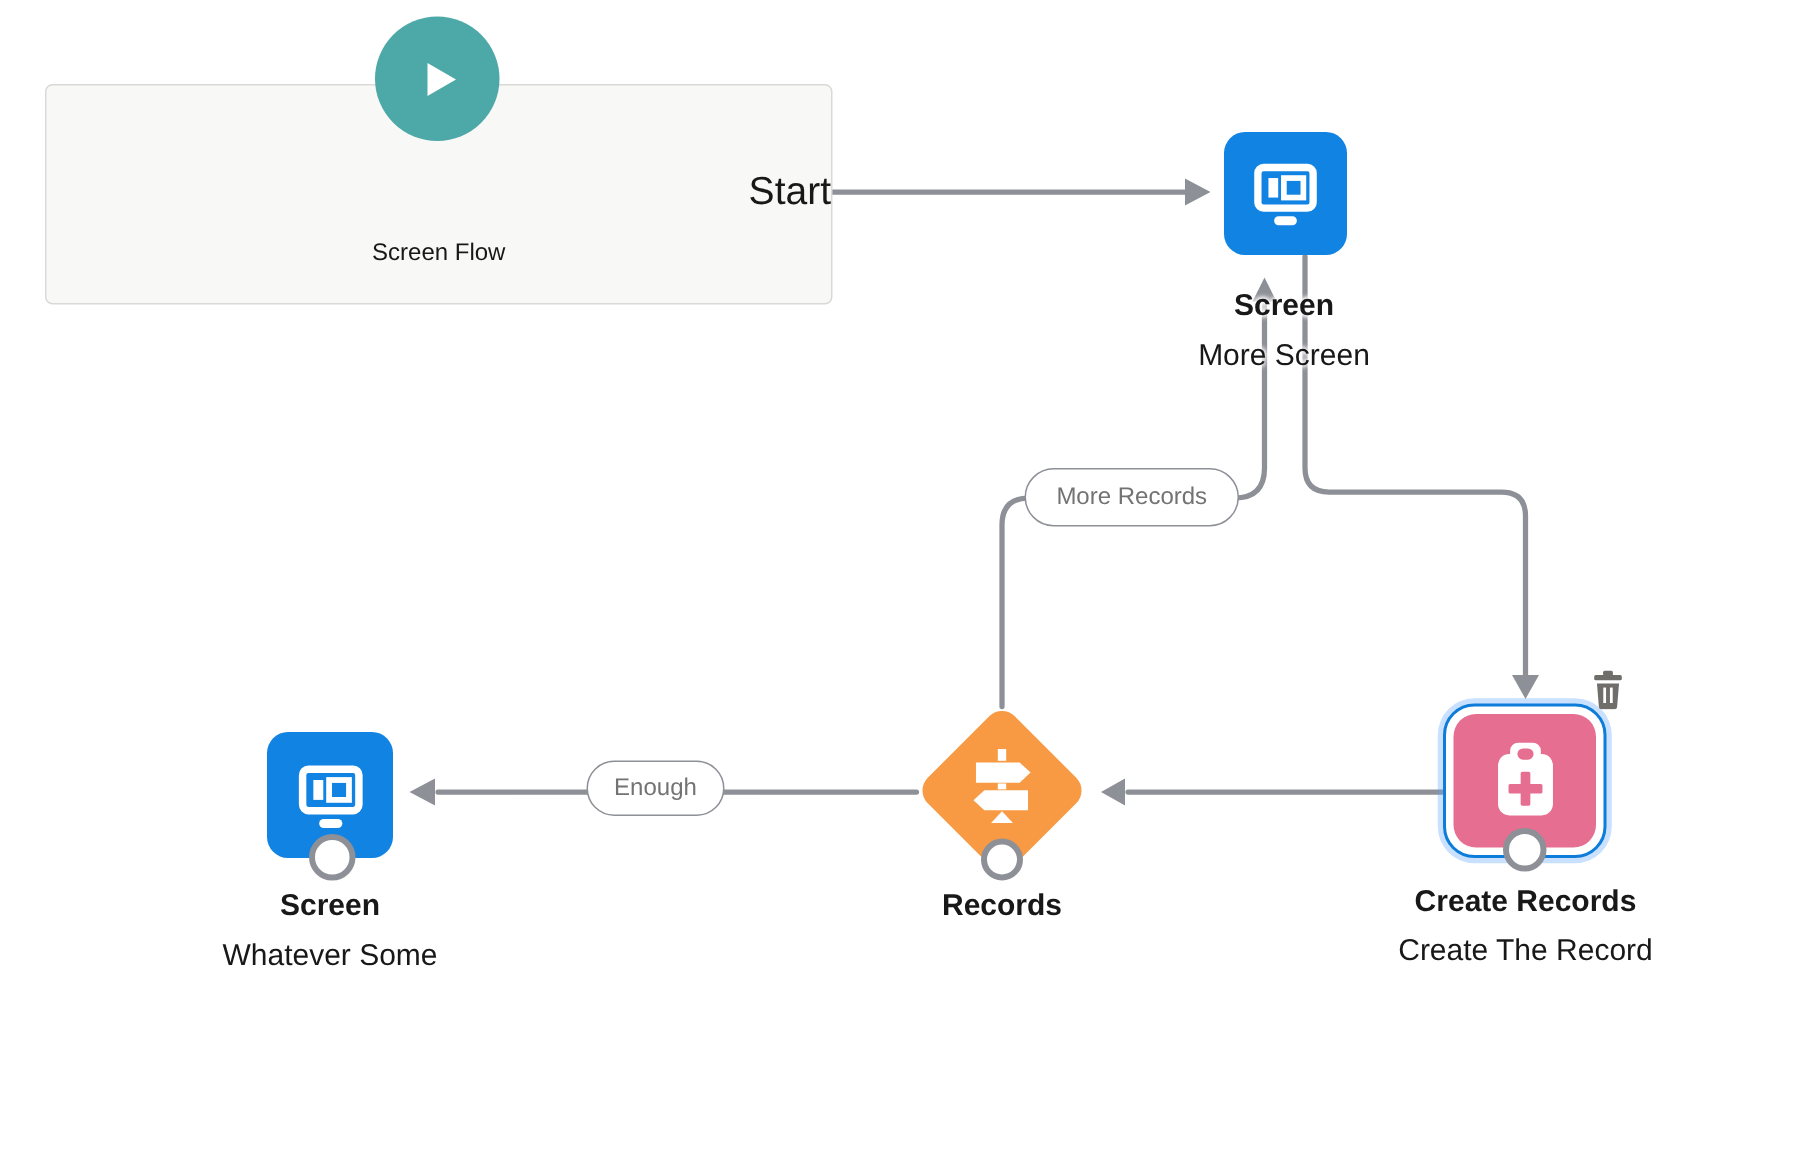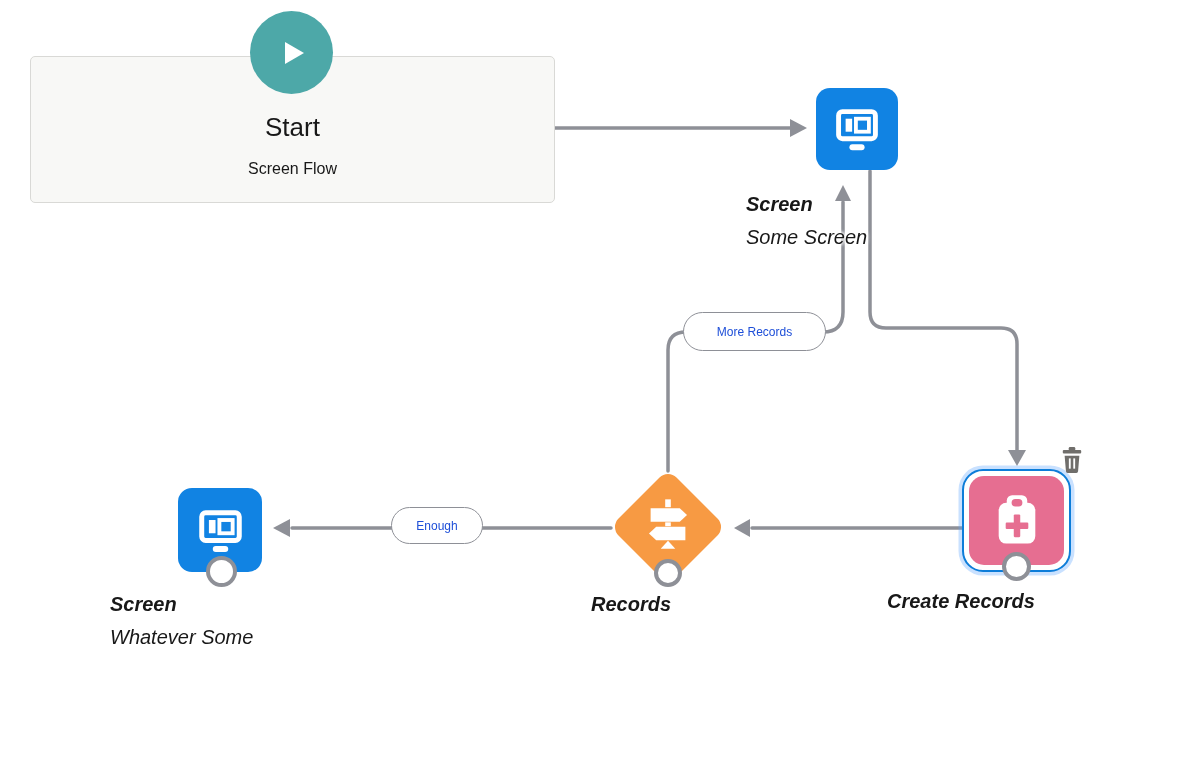--- a/index.html
+++ b/index.html
@@ -14,21 +14,21 @@
 
   
   .start-box{
     left:30px;top:56px;width:523px;height:145px;background:#f8f8f6;
     border:1px solid #d9d9d6;border-radius:5px;z-index:2;
   }
   .start-circle{
     left:250px;top:11px;width:83px;height:83px;border-radius:50%;
     background:#4da8a8;z-index:3;display:flex;align-items:center;justify-content:center;
   }
-  .start-title{left:0;top:55px;width:100%;text-align:center;font-size:26px;line-height:30px;}
+  .start-title{left:0;top:55px;width:100%;text-align:right;font-size:26px;line-height:30px;}
   .start-subtitle{left:0;top:100px;width:100%;text-align:center;font-size:16px;line-height:24px;}
 
   
   .elem-square{
     border-radius:14px;display:flex;align-items:center;justify-content:center;z-index:2;
   }
   .screen-square{background:#1183e3;}
   .screen-top{left:816px;top:88px;width:82px;height:82px;}
   .screen-left{left:178px;top:488px;width:84px;height:84px;}
 
@@ -57,30 +57,29 @@
     background:#ffffff;border:4.5px solid #8e9097;border-radius:50%;z-index:4;box-sizing:border-box;
   }
   .handle-decision{left:654px;top:559px;width:28px;height:28px;border-width:4px;}
   .handle-create{left:1002px;top:552px;width:29px;height:29px;}
   .handle-screen-left{left:206px;top:556px;width:31px;height:31px;}
 
   
   .pill{
     background:#ffffff;border:1.5px solid #8e9097;border-radius:20px;z-index:3;
     display:flex;align-items:center;justify-content:center;
-    color:#1d4ed8;font-size:12px;box-sizing:border-box;cursor:pointer;
+    color:#737373;font-size:16px;box-sizing:border-box;cursor:pointer;
   }
   .pill-more{left:683px;top:312px;width:143px;height:39px;}
   .pill-enough{left:391px;top:507px;width:92px;height:37px;}
 
   
   .node-label{
-    z-index:3;
+    z-index:3;text-align:center;
     text-shadow:0 0 3px #fff,0 0 3px #fff,0 0 4px #fff,0 0 5px #fff;
-    font-style:italic;
   }
   .node-label .t{font-weight:bold;font-size:20px;line-height:33px;}
   .node-label .s{font-size:20px;line-height:33px;}
   .lbl-screen-top{left:746px;top:188px;width:220px;}
   .lbl-create{left:887px;top:585px;width:260px;}
   .lbl-decision{left:591px;top:588px;width:154px;}
   .lbl-screen-left{left:110px;top:588px;width:220px;}
 </style>
 </head>
 <body>
@@ -121,21 +120,21 @@
       <svg width="52" height="52" viewBox="0 0 48 48">
         <rect x="7" y="8" width="34" height="25" rx="3.5" fill="none" stroke="#fff" stroke-width="4.5"></rect>
         <rect x="13.5" y="14.5" width="6" height="12" fill="#fff"></rect>
         <rect x="23" y="14.5" width="12" height="12" fill="none" stroke="#fff" stroke-width="3.5"></rect>
         <rect x="17" y="38" width="14" height="5.5" rx="2.75" fill="#fff"></rect>
       </svg>
     </span>
   </div>
   <div class="abs node-label lbl-screen-top">
     <div class="t">Screen</div>
-    <div class="s">Some Screen</div>
+    <div class="s">More Screen</div>
   </div>
 
   <div class="abs selection-ring">
     <div class="create-square">
       <span style="display:flex;">
         <svg width="52" height="56" viewBox="0 0 48 52">
           <rect x="7" y="9" width="34" height="38" rx="7" fill="#ffffff"></rect>
           <rect x="14.5" y="2" width="19" height="14" rx="5" fill="#ffffff"></rect>
           <rect x="19" y="5.5" width="10" height="7" rx="3.5" fill="#e66e91"></rect>
           <rect x="21" y="20" width="6" height="21" rx="1" fill="#e66e91"></rect>
@@ -151,20 +150,21 @@
         <rect x="1.5" y="2.8" width="17" height="3.2" rx="1" fill="#706e6b"></rect>
         <path d="M3.2 8 h13.6 l-1.2 14.4 a1.6 1.6 0 0 1 -1.6 1.5 H6 a1.6 1.6 0 0 1 -1.6 -1.5 Z" fill="#706e6b"></path>
         <rect x="7.1" y="10.5" width="1.7" height="9.5" fill="#ffffff"></rect>
         <rect x="11.2" y="10.5" width="1.7" height="9.5" fill="#ffffff"></rect>
       </svg>
     </span>
   </div>
   <div class="abs handle handle-create"></div>
   <div class="abs node-label lbl-create">
     <div class="t">Create Records</div>
+    <div class="s">Create The Record</div>
   </div>
 
   <div class="abs decision-diamond"></div>
   <div class="abs decision-icon-wrap">
     <svg width="54" height="56" viewBox="0 0 48 50">
       <rect x="21.5" y="3" width="5" height="7" fill="#ffffff"></rect>
       <path d="M8.5 11 h26 l6.5 6 l-6.5 6 h-26 z" fill="#ffffff"></path>
       <rect x="21.5" y="23.5" width="5" height="3.5" fill="#ffffff"></rect>
       <path d="M39.5 27.5 h-26 l-6.5 6 l6.5 6 h26 z" fill="#ffffff"></path>
       <path d="M24 40 l-6.5 7 h13 z" fill="#ffffff"></path>

